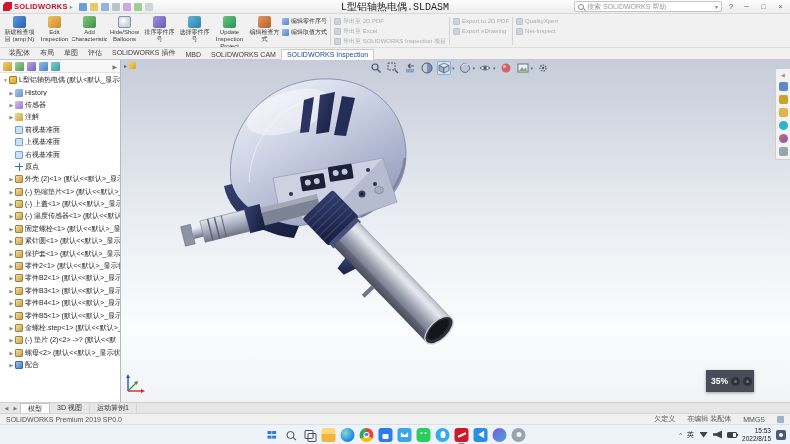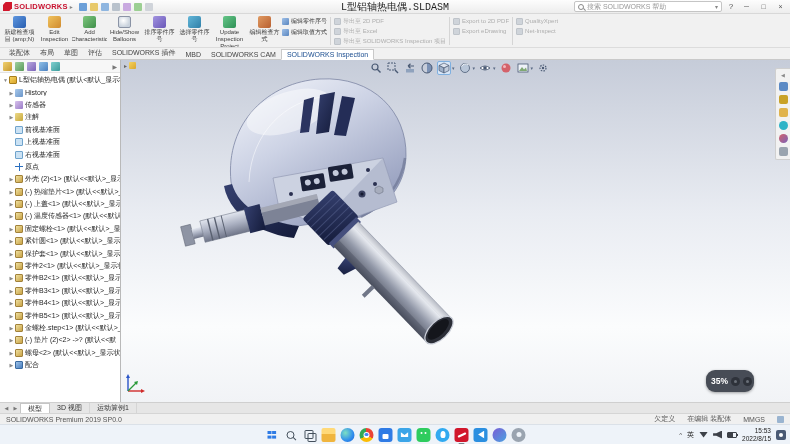--- a/index.html
+++ b/index.html
@@ -89,21 +89,21 @@
   .hdd{color:#5a6a84;font-size:5px;margin-left:-2px;}
   .model{position:absolute;left:0;top:0;}
 
   .taskpane{position:absolute;top:8px;right:0;width:15px;background:#f2f2f2;border:1px solid #cfcfcf;border-right:none;border-radius:2px 0 0 2px;display:flex;flex-direction:column;align-items:center;gap:4px;padding:3px 0;}
   .tpchev{color:#888;font-size:5px;}
   .tpi{width:9px;height:9px;border-radius:2px;}
   .tp1{background:#5b8ac5;}.tp2{background:#c9a227;}.tp3{background:#e0b34c;}
   .tp4{background:#2fb3c7;border-radius:50%;}.tp5{background:linear-gradient(135deg,#d4626a,#7a62b8);border-radius:50%;}.tp6{background:#9aa4af;}
 
   .triad{position:absolute;left:2px;bottom:6px;}
-  .battpill{position:absolute;right:36px;bottom:10px;width:48px;height:22px;border-radius:9px;background:#474c56;display:flex;align-items:center;color:#fff;padding:0 5px;gap:3px;box-shadow:0 1px 3px rgba(0,0,0,.35);}
+  .battpill{position:absolute;right:36px;bottom:10px;width:48px;height:22px;border-radius:0;background:#474c56;display:flex;align-items:center;color:#fff;padding:0 5px;gap:3px;box-shadow:0 1px 3px rgba(0,0,0,.35);}
   .battval{font-size:8.5px;font-weight:bold;flex:1;}
   .battbtn{width:9px;height:9px;border-radius:50%;background:#2e323a;flex:none;position:relative;}
   .battbtn::after{content:"";position:absolute;left:3px;top:3px;width:3px;height:3px;border-radius:50%;background:#6a7078;}
 
   
   .bottomtabs{height:11px;background:#e6e6e6;border-top:1px solid #cfcfcf;display:flex;align-items:stretch;font-size:7px;padding-left:2px;}
   .bnav{width:9px;display:flex;align-items:center;justify-content:center;color:#777;font-size:5px;}
   .btab{padding:0 7px;display:flex;align-items:center;color:#333;border-right:1px solid #d5d5d5;white-space:nowrap;}
   .btab.active{background:#fff;border:1px solid #c5c5c5;border-bottom:none;}
 

